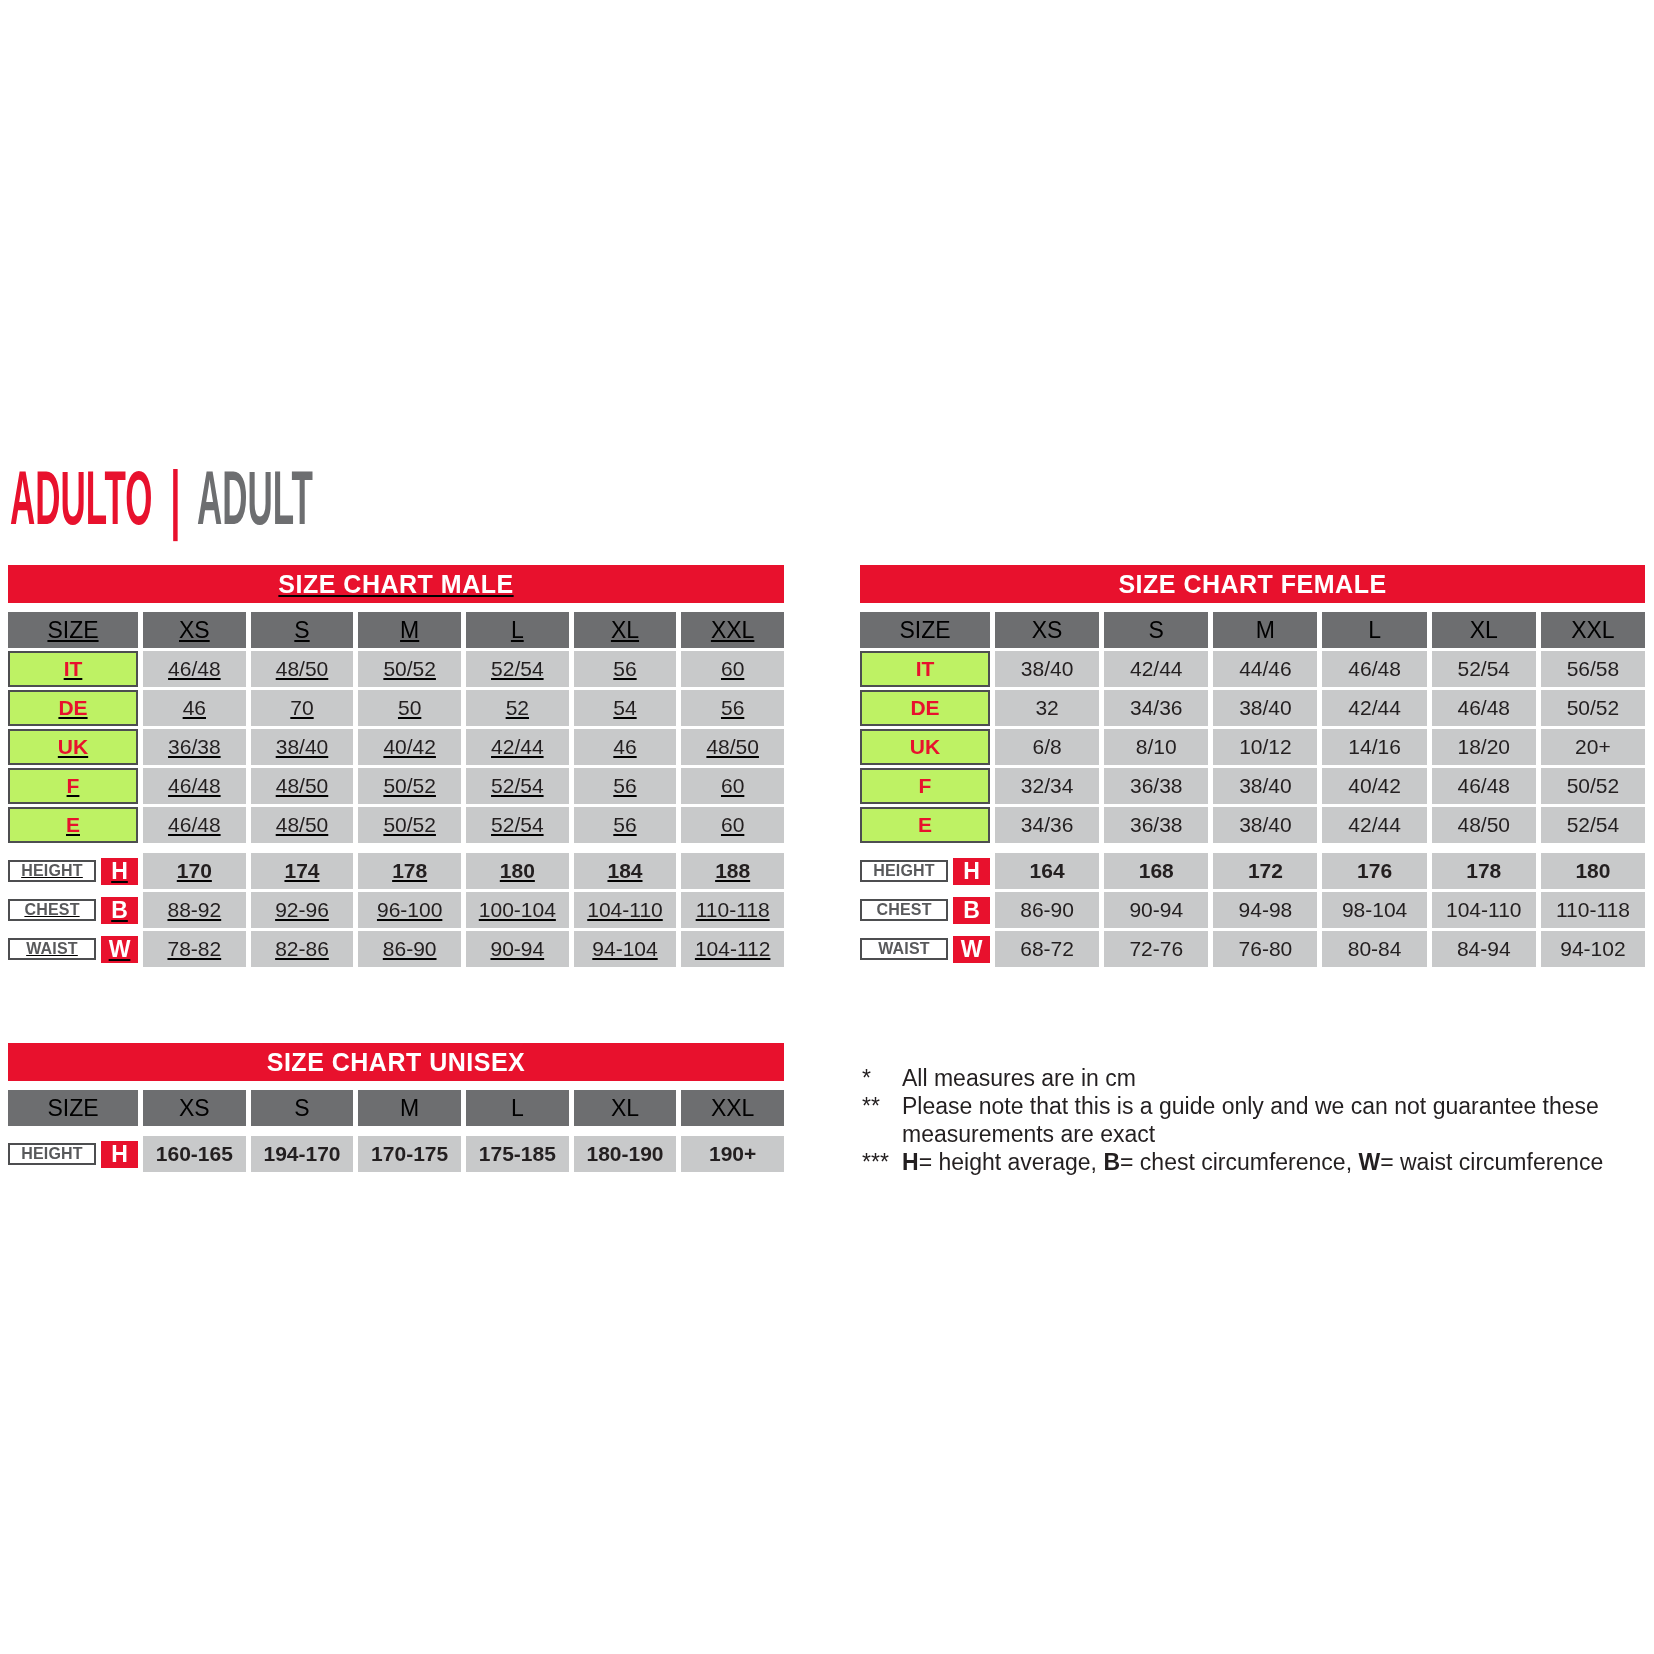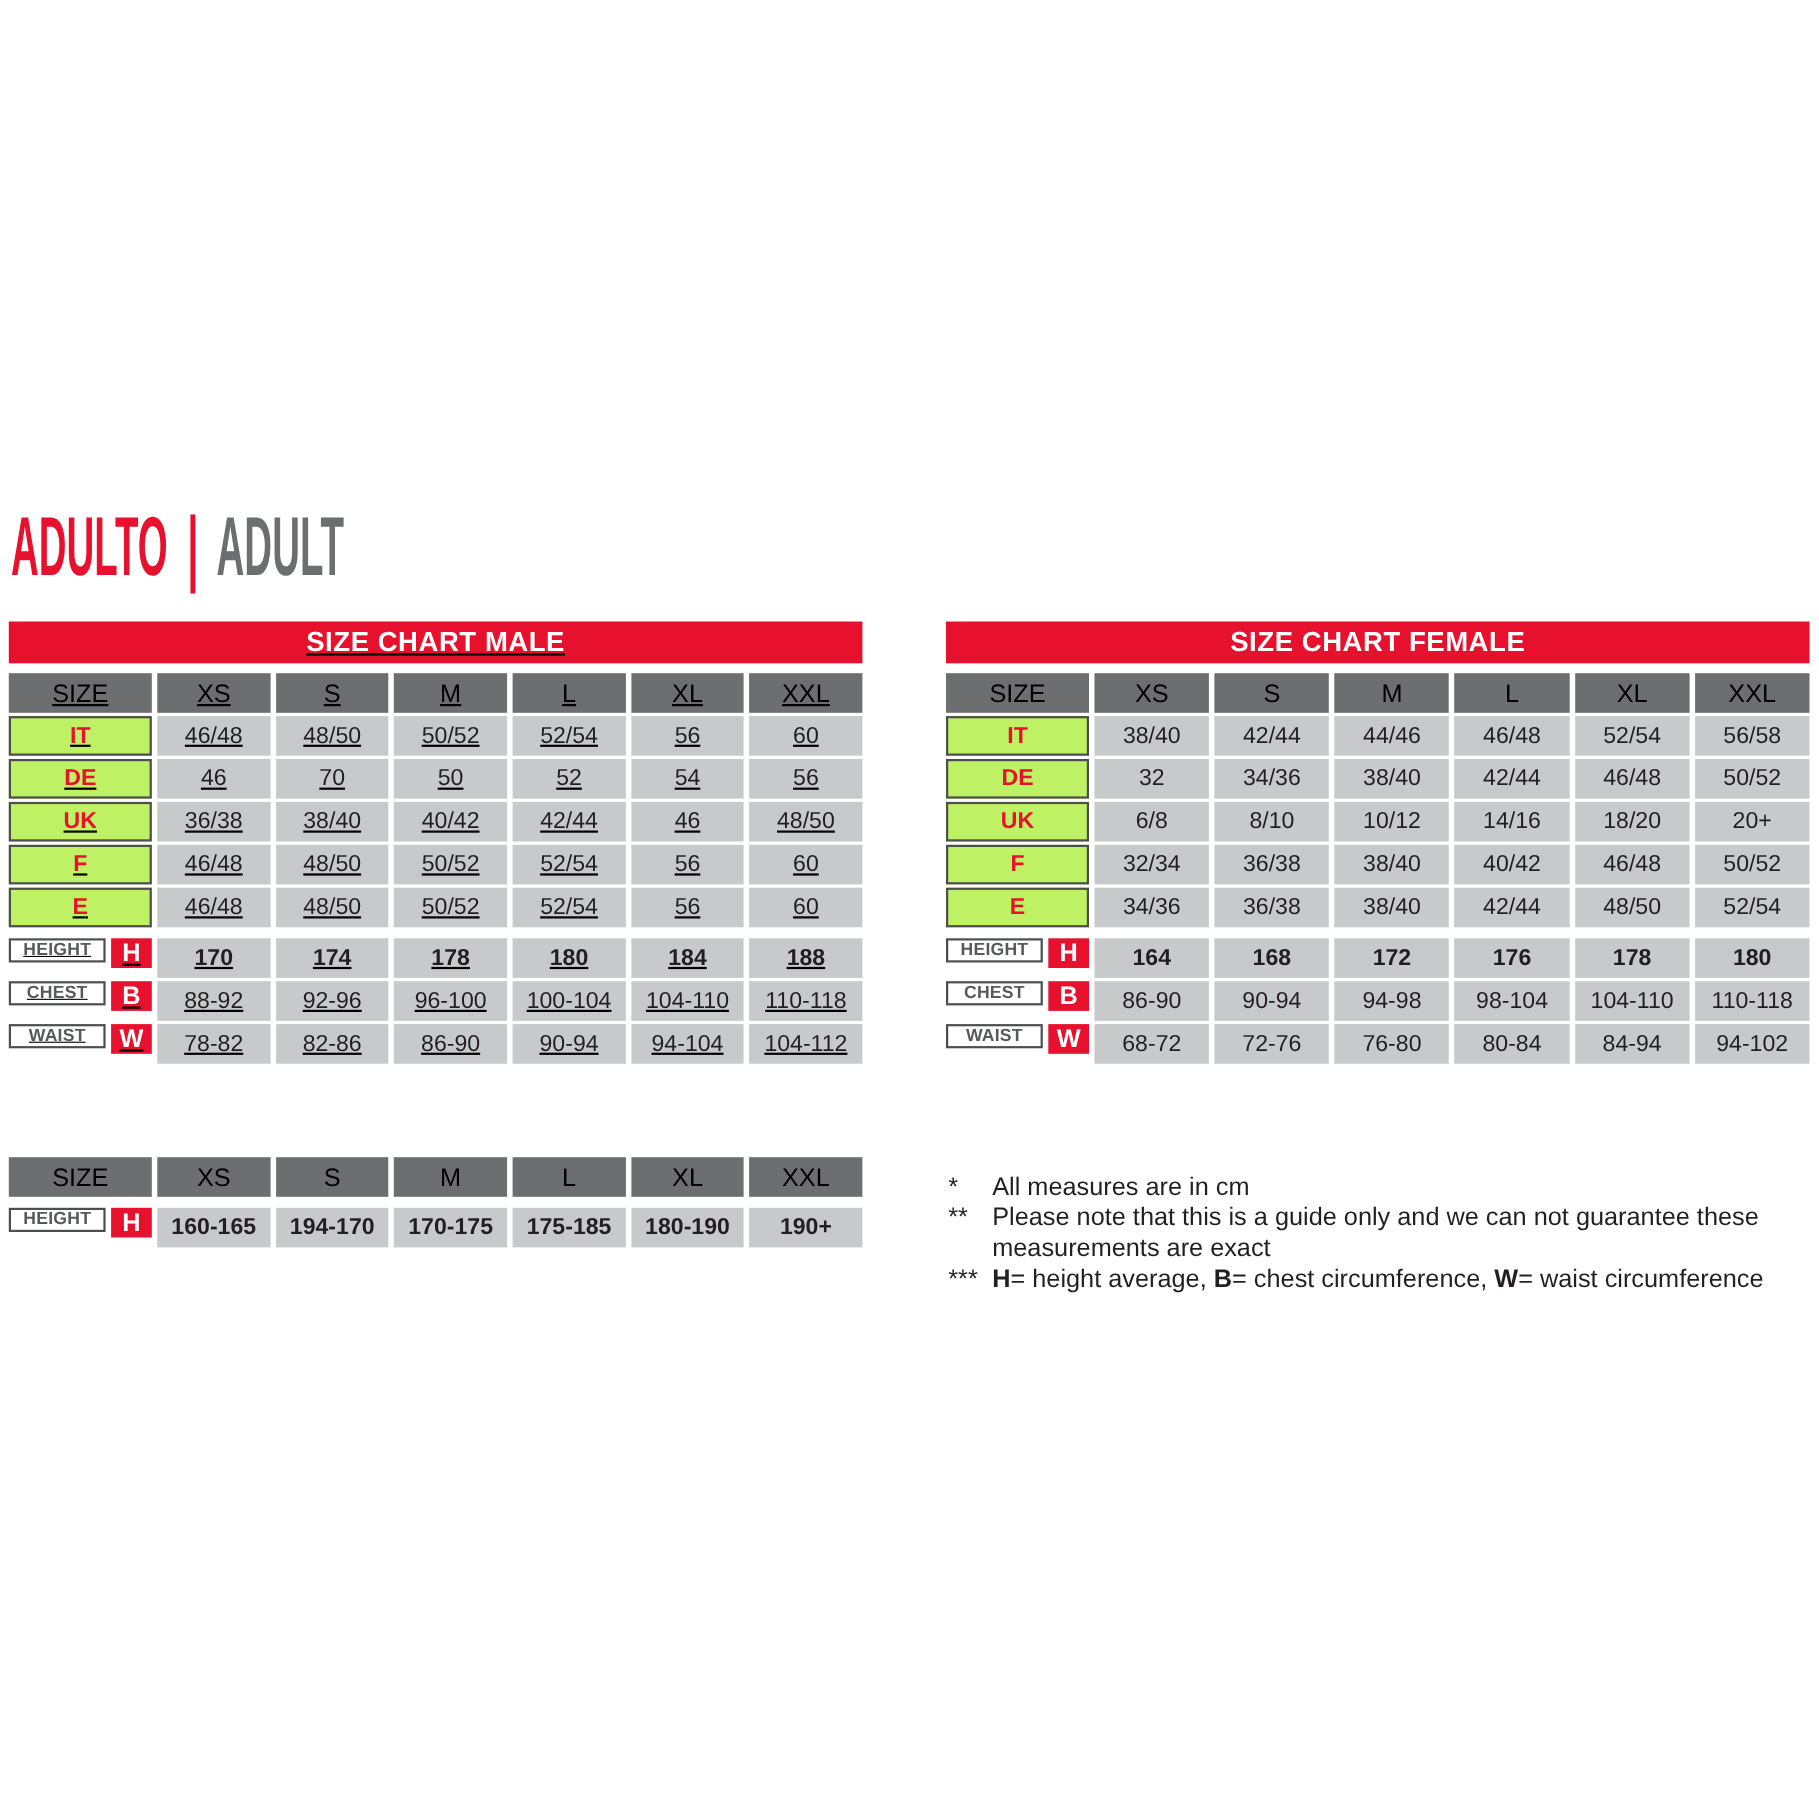--- a/index.html
+++ b/index.html
@@ -43,21 +43,21 @@
   .main-grid{margin-top:9px;}
   .measures-grid{margin-top:10px;}
   .cell{display:flex;align-items:center;justify-content:center;box-sizing:border-box;}
   .head{background:var(--dark-grey);color:#000000;font-size:23px;}
   .data{background:var(--cell-grey);color:var(--text-dark);font-size:21px;}
   .data.bold{font-weight:bold;}
   .rowlabel{
     background:#bef264;border:2px solid var(--label-border);
     color:var(--red);font-weight:bold;font-size:21px;
   }
-  .measure-cell{display:flex;justify-content:space-between;align-items:flex-start;}
+  .measure-cell{display:flex;justify-content:space-between;align-items:center;}
   .measure-name{
     width:88px;box-sizing:border-box;border:2px solid var(--label-border);
     color:var(--measure-text);font-weight:bold;font-size:16px;letter-spacing:0.2px;
     display:flex;align-items:center;justify-content:center;background:#fff;
   }
   .measure-key{
     width:37px;background:var(--red);color:#fff;font-weight:bold;font-size:23px;
     display:flex;align-items:center;justify-content:center;
   }
 
@@ -240,20 +240,23 @@
         <div class="cell data">68-72</div>
         <div class="cell data">72-76</div>
         <div class="cell data">76-80</div>
         <div class="cell data">80-84</div>
         <div class="cell data">84-94</div>
         <div class="cell data">94-102</div>
       </div>
   </section>
 
   <section class="sizetable" id="table-unisex">
+    <header class="bar">
+      <span>SIZE CHART UNISEX</span>
+    </header>
     <div class="grid main-grid">
         <div class="cell head">SIZE</div>
         <div class="cell head">XS</div>
         <div class="cell head">S</div>
         <div class="cell head">M</div>
         <div class="cell head">L</div>
         <div class="cell head">XL</div>
         <div class="cell head">XXL</div>
       </div>
     <div class="grid measures-grid">

